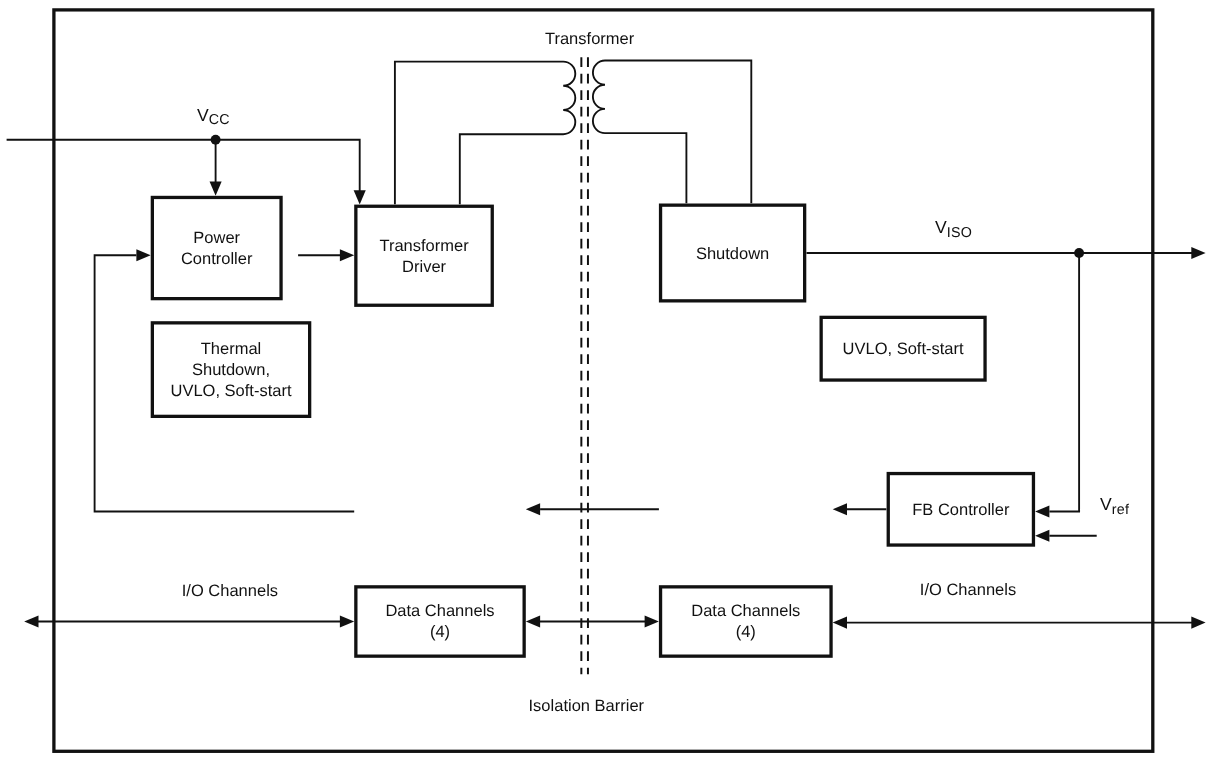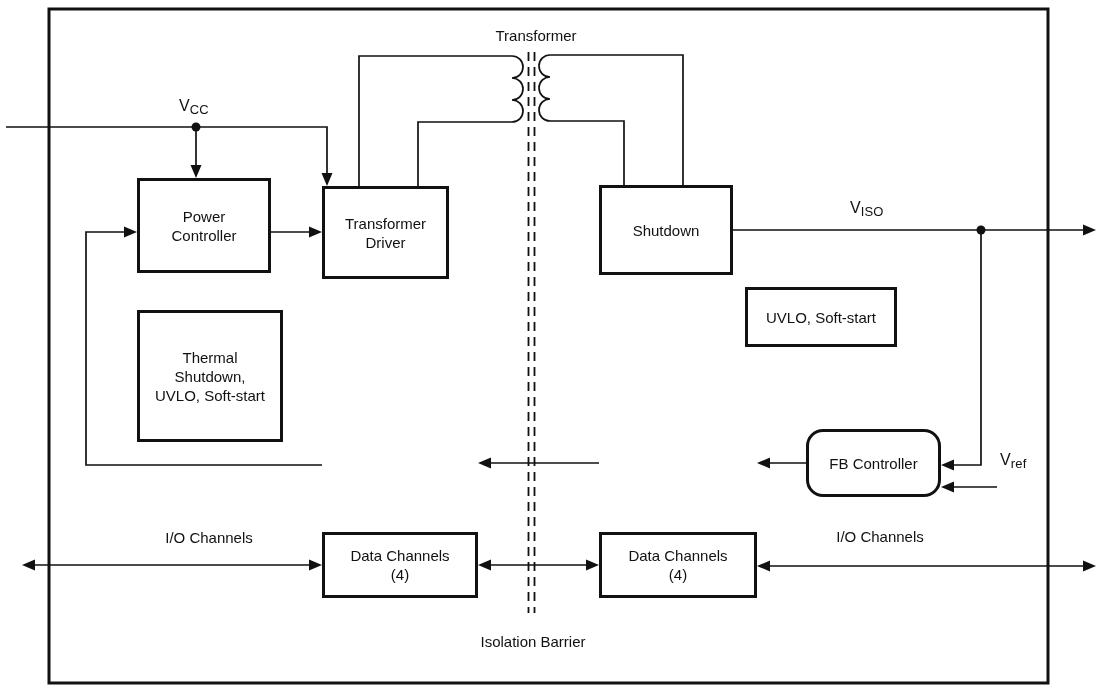--- a/index.html
+++ b/index.html
@@ -83,37 +83,37 @@
       <polygon points="137,232 124,226.5 124,237.5"></polygon>
       <polygon points="22,565 35,559.5 35,570.5"></polygon>
       <polygon points="322,565 309,559.5 309,570.5"></polygon>
       <polygon points="478,565 491,559.5 491,570.5"></polygon>
       <polygon points="599,565 586,559.5 586,570.5"></polygon>
       <polygon points="757,566 770,560.5 770,571.5"></polygon>
       <polygon points="1096,566 1083,560.5 1083,571.5"></polygon>
     </g>
   </svg>
 
-  <div class="blk" style="left:137px;top:178px;width:134px;height:95px;">Power
+  <div class="blk" style="left:137px;top:178px;width:120px;height:95px;">Power
 Controller</div>
 
   <div class="blk" style="left:322px;top:186px;width:127px;height:93px;">Transformer
 Driver</div>
 
   <div class="blk" style="left:599px;top:185px;width:134px;height:90px;">Shutdown</div>
 
-  <div class="blk" style="left:137px;top:310px;width:146px;height:132px;">Thermal
+  <div class="blk" style="left:137px;top:292px;width:146px;height:88px;">Thermal
 Shutdown,
 UVLO, Soft-start</div>
 
   <div class="blk" style="left:745px;top:287px;width:152px;height:60px;">UVLO, Soft-start</div>
 
 
 
-  <div class="blk" style="left:806px;top:429px;width:135px;height:68px;border-radius:17px;">FB Controller</div>
+  <div class="blk" style="left:806px;top:429px;width:135px;height:68px;">FB Controller</div>
 
   <div class="blk" style="left:322px;top:532px;width:156px;height:66px;">Data Channels
 (4)</div>
 
   <div class="blk" style="left:599px;top:532px;width:158px;height:66px;">Data Channels
 (4)</div>
 
   <div class="lbl ctr" style="left:536px;top:27px;">Transformer</div>
 
   <div class="lbl" style="left:179px;top:97px;">

